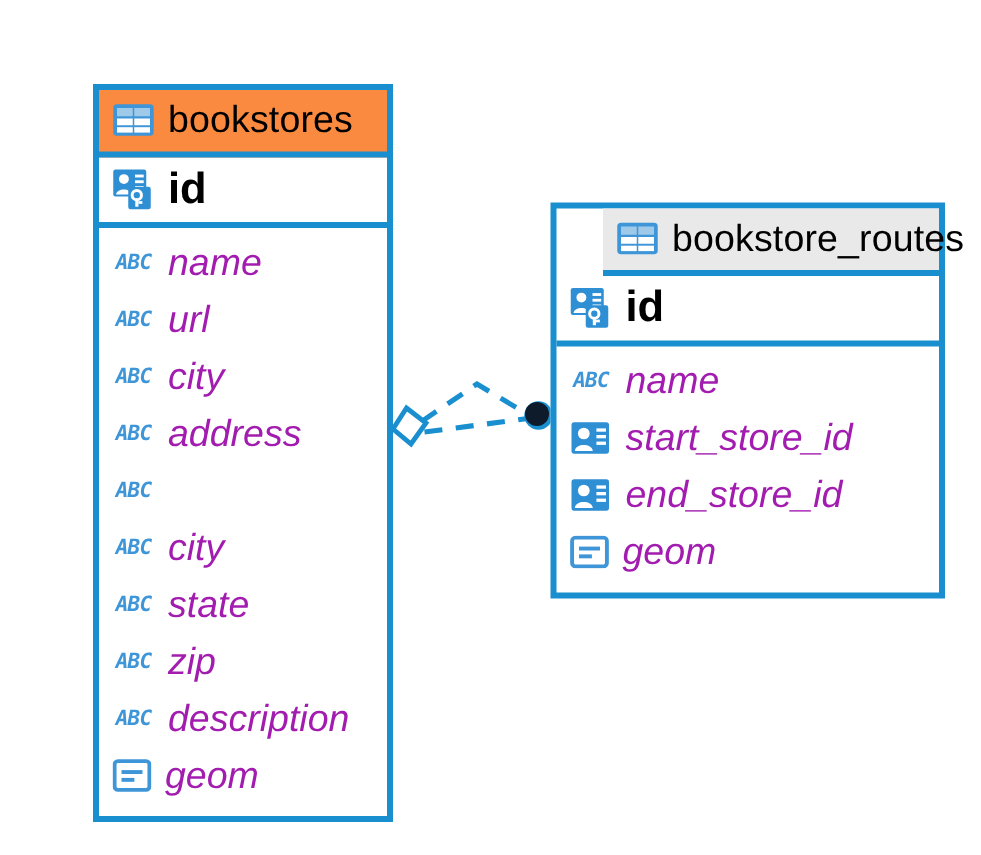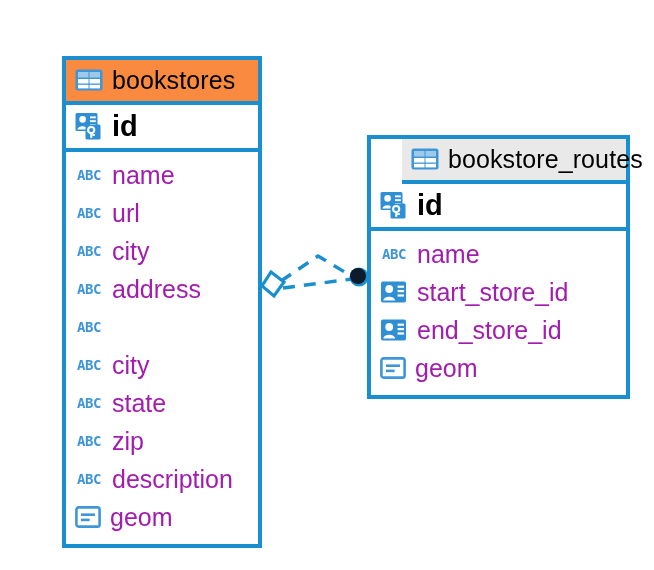--- a/index.html
+++ b/index.html
@@ -68,20 +68,21 @@
   }
 
   .field-list {
     padding: 4px 9px 6px 9px;
   }
   .field-row {
     display: flex;
     align-items: center;
     gap: 9px;
     height: 38px;
+    font-style: italic;
   }
   .field-label {
     font-size: 25px;
     line-height: 30px;
     color: #a21caf;
     white-space: nowrap;
   }
 
   
   .icon {

